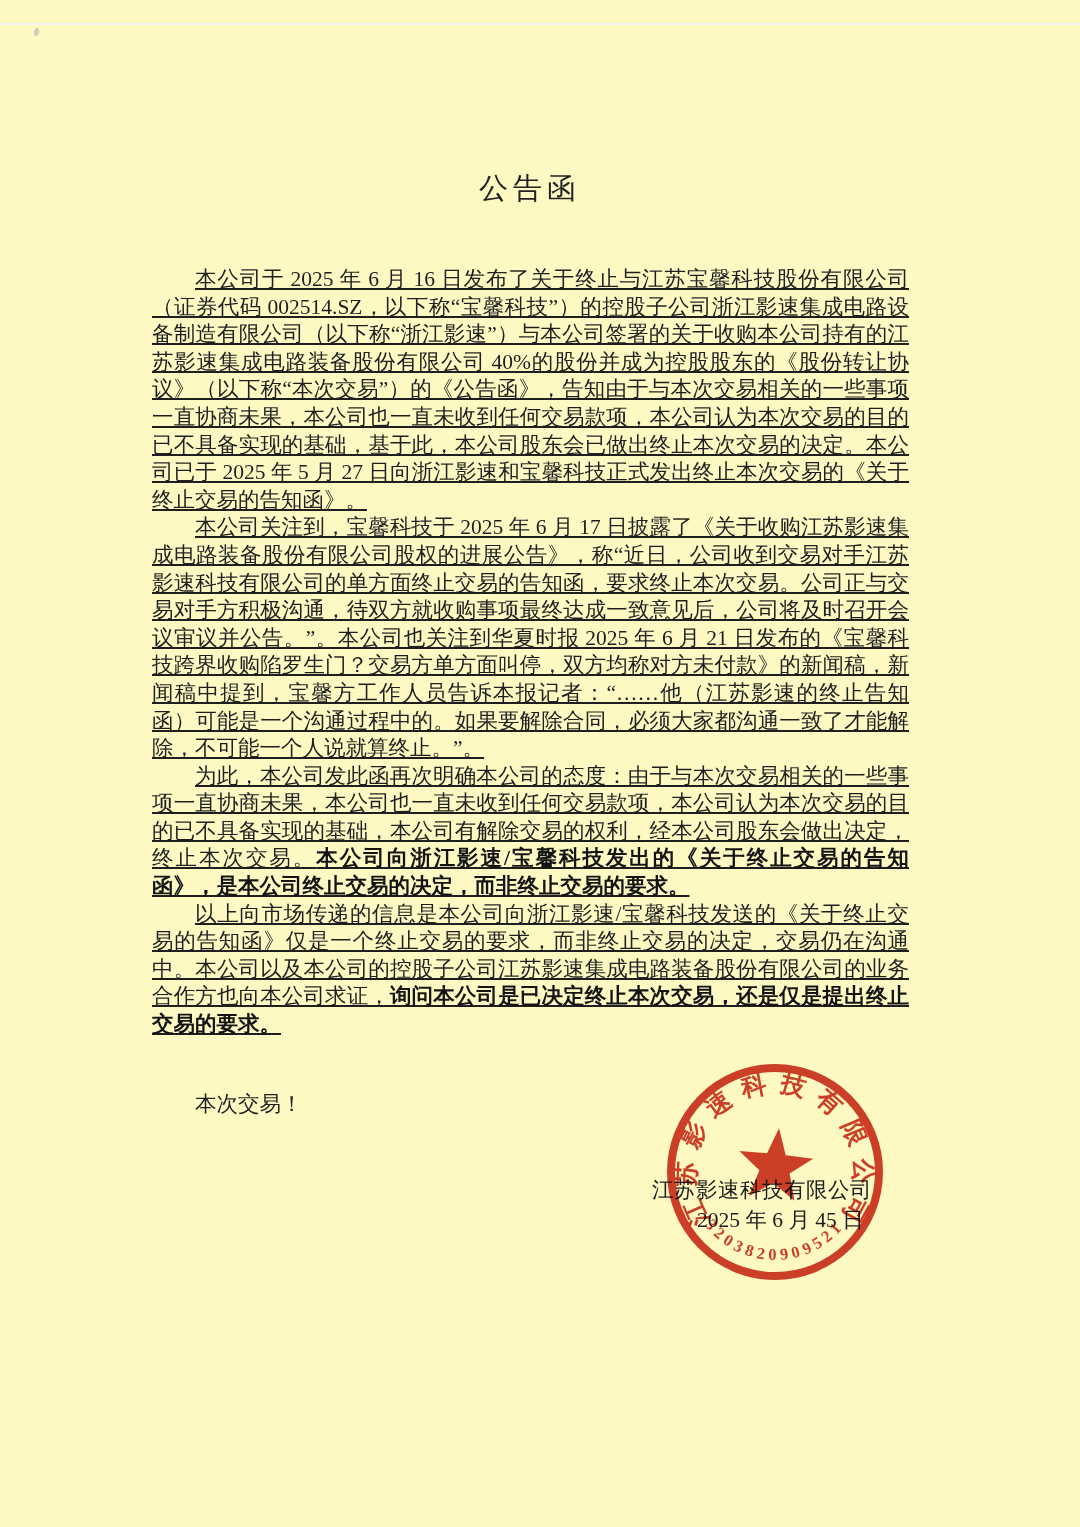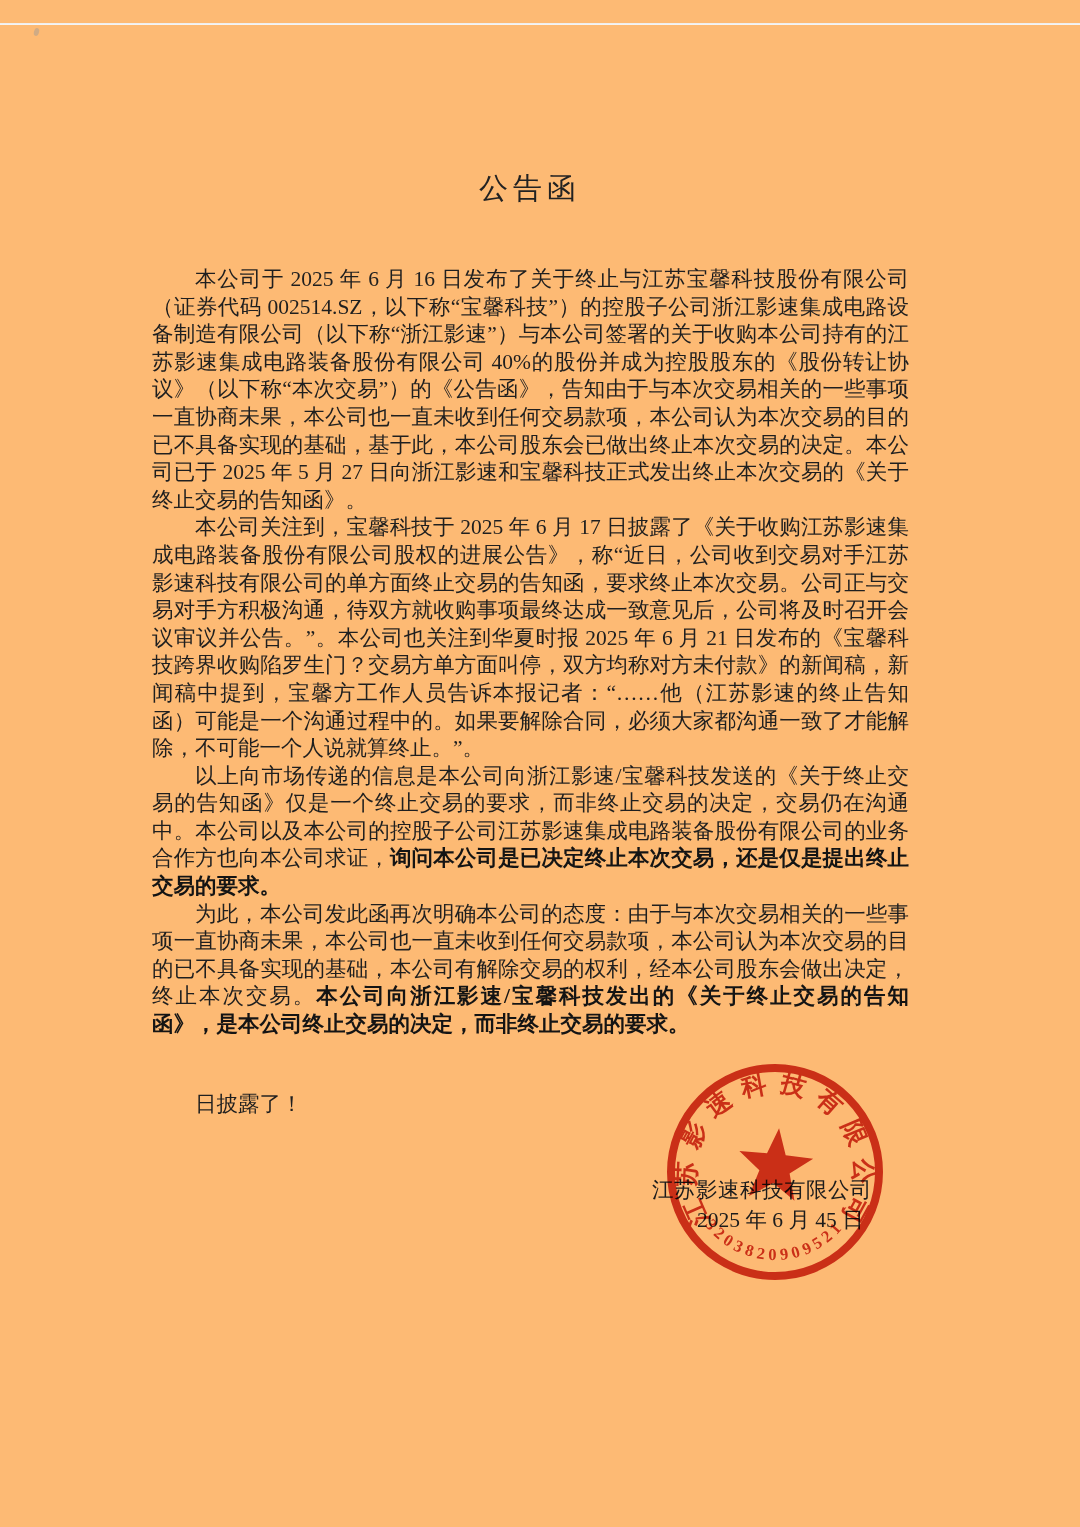--- a/index.html
+++ b/index.html
@@ -5,21 +5,21 @@
   * { margin: 0; padding: 0; box-sizing: border-box; }
   html, body { background: #ffffff; }
   body {
     font-family: "Liberation Serif", "DejaVu Serif", serif;
     color: #1f1f1f;
   }
   .page {
     position: relative;
     width: 1080px;
     height: 1527px;
-    background: #fdba74;
+    background: #fef9c3;
     overflow: hidden;
   }
   .top-edge {
     position: absolute;
     left: 0; top: 23px;
     width: 1080px; height: 2px;
     background: linear-gradient(to bottom, #ececec, #f7f7f7);
   }
   .corner-mark {
     position: absolute;
@@ -41,20 +41,21 @@
     color: #222222;
   }
   .doc-body {
     position: absolute;
     left: 152px; top: 266px;
     width: 757px;
     font-size: 21.5px;
     line-height: 27.6px;
     text-align: justify;
     color: #1f1f1f;
+    text-decoration: underline;
   }
   .doc-body p { text-indent: 2em; }
   .doc-body strong { font-weight: 700; color: #141414; }
   .closing {
     position: absolute;
     left: 152px; top: 1089px;
     width: 500px;
     font-size: 21.5px;
     text-indent: 2em;
     color: #1f1f1f;
@@ -89,25 +90,25 @@
 <div class="page">
 
   <div class="top-edge"></div>
   <div class="corner-mark"></div>
 
   <h1 class="title">公告函</h1>
 
   <div class="doc-body">
     <p>本公司于 2025 年 6 月 16 日发布了关于终止与江苏宝馨科技股份有限公司（证券代码 002514.SZ，以下称“宝馨科技”）的控股子公司浙江影速集成电路设备制造有限公司（以下称“浙江影速”）与本公司签署的关于收购本公司持有的江苏影速集成电路装备股份有限公司 40%的股份并成为控股股东的《股份转让协议》（以下称“本次交易”）的《公告函》，告知由于与本次交易相关的一些事项一直协商未果，本公司也一直未收到任何交易款项，本公司认为本次交易的目的已不具备实现的基础，基于此，本公司股东会已做出终止本次交易的决定。本公司已于 2025 年 5 月 27 日向浙江影速和宝馨科技正式发出终止本次交易的《关于终止交易的告知函》。</p>
     <p>本公司关注到，宝馨科技于 2025 年 6 月 17 日披露了《关于收购江苏影速集成电路装备股份有限公司股权的进展公告》，称“近日，公司收到交易对手江苏影速科技有限公司的单方面终止交易的告知函，要求终止本次交易。公司正与交易对手方积极沟通，待双方就收购事项最终达成一致意见后，公司将及时召开会议审议并公告。”。本公司也关注到华夏时报 2025 年 6 月 21 日发布的《宝馨科技跨界收购陷罗生门？交易方单方面叫停，双方均称对方未付款》的新闻稿，新闻稿中提到，宝馨方工作人员告诉本报记者：“……他（江苏影速的终止告知函）可能是一个沟通过程中的。如果要解除合同，必须大家都沟通一致了才能解除，不可能一个人说就算终止。”。</p>
+    <p><span>为此，本公司发此函再次明确本公司的态度：由于与本次交易相关的一些事项一直协商未果，本公司也一直未收到任何交易款项，本公司认为本次交易的目的已不具备实现的基础，本公司有解除交易的权利，经本公司股东会做出决定，终止本次交易。</span><strong>本公司向浙江影速/宝馨科技发出的《关于终止交易的告知函》，是本公司终止交易的决定，而非终止交易的要求。</strong></p>
     <p><span>以上向市场传递的信息是本公司向浙江影速/宝馨科技发送的《关于终止交易的告知函》仅是一个终止交易的要求，而非终止交易的决定，交易仍在沟通中。本公司以及本公司的控股子公司江苏影速集成电路装备股份有限公司的业务合作方也向本公司求证，</span><strong>询问本公司是已决定终止本次交易，还是仅是提出终止交易的要求。</strong></p>
-    <p><span>为此，本公司发此函再次明确本公司的态度：由于与本次交易相关的一些事项一直协商未果，本公司也一直未收到任何交易款项，本公司认为本次交易的目的已不具备实现的基础，本公司有解除交易的权利，经本公司股东会做出决定，终止本次交易。</span><strong>本公司向浙江影速/宝馨科技发出的《关于终止交易的告知函》，是本公司终止交易的决定，而非终止交易的要求。</strong></p>
   </div>
 
-  <p class="closing">日披露了！</p>
+  <p class="closing">本次交易！</p>
 
   <div class="sig-company">江苏影速科技有限公司</div>
 
   <div class="sig-date">2025 年 6 月 45 日</div>
 
   <svg class="seal" viewBox="-125 -125 250 250" xmlns="http://www.w3.org/2000/svg">
     <defs>
       <path id="sealTopArc" d="M -61.3 51.4 A 80 80 0 1 1 61.3 51.4" fill="none"></path>
       <path id="sealBottomArc" d="M -72.1 50.5 A 88 88 0 0 0 72.1 50.5" fill="none"></path>
     </defs>

